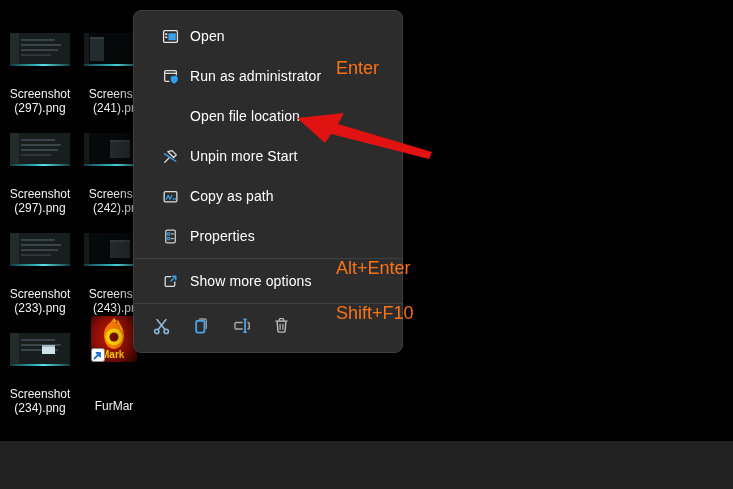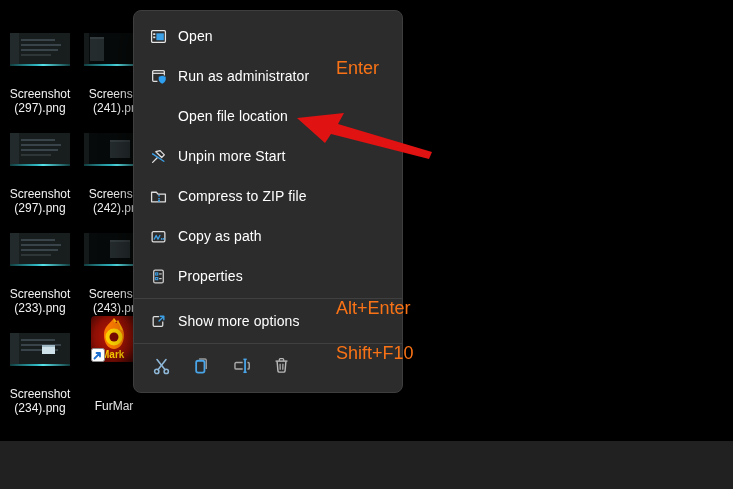--- a/index.html
+++ b/index.html
@@ -31,21 +31,21 @@
   .flabel span{display:block;}
   
   .furwrap{width:46px;height:62px;margin:0 auto;position:relative;}
   
   .menu{
     position:absolute;left:133px;top:10px;width:270px;box-sizing:border-box;
     background:#2c2c2c;border:1px solid #3e3e3e;border-radius:8px;
     box-shadow:0 14px 30px rgba(0,0,0,.65);padding:5px 0 4px;
   }
   .mi{position:relative;height:40px;display:flex;align-items:center;
-    padding-left:16px;cursor:pointer;}
+    padding-left:28px;cursor:pointer;}
   .mi .ic{width:17px;height:17px;flex:0 0 17px;display:flex;align-items:center;justify-content:center;}
   .mi .lbl{margin-left:11px;font-size:14px;color:#fff;letter-spacing:.1px;}
   .mi .sc{position:absolute;left:202px;top:50%;transform:translateY(-50%);
     font-size:18px;color:#f97316;margin-top:32px;}
   .sep{height:1px;background:#404040;margin:2px 0;}
   .qrow{display:flex;align-items:center;height:42px;padding-left:7px;}
   .qa{width:40px;height:36px;display:flex;align-items:center;justify-content:center;
     border-radius:4px;cursor:pointer;}
   
   .taskbar{position:absolute;left:0;bottom:0;width:733px;height:48px;background:#212121;}
@@ -216,31 +216,20 @@
       <svg width="17" height="17" viewBox="0 0 16 16">
         <path d="M9.5 2.5 l4 4 l-2.5 2.5 l-5.5 -5.5 z" fill="none" stroke="#e0e0e0" stroke-width="1.2" stroke-linejoin="round"></path>
         <line x1="6.8" y1="9.2" x2="2.5" y2="13.5" stroke="#e0e0e0" stroke-width="1.2" stroke-linecap="round"></line>
         <line x1="2.5" y1="5.5" x2="13" y2="12.5" stroke="#3da1e8" stroke-width="1.3" stroke-linecap="round"></line>
       </svg>
     </span>
     <span class="lbl">Unpin more Start</span>
     <span class="sc"></span>
   </div>
 
-  <div class="mi">
-    <span class="ic">
-      <svg width="17" height="17" viewBox="0 0 16 16">
-        <path d="M1.5 13 V4 h4.5 l1.5 1.8 h7 V13 z" fill="none" stroke="#dedede" stroke-width="1.2" stroke-linejoin="round"></path>
-        <line x1="8.5" y1="6.5" x2="8.5" y2="12.5" stroke="#3da1e8" stroke-width="1.4" stroke-dasharray="1.6 1.2"></line>
-        <circle cx="8.5" cy="12" r="1" fill="#3da1e8"></circle>
-      </svg>
-    </span>
-    <span class="lbl">Compress to ZIP file</span>
-    <span class="sc"></span>
-  </div>
 
   <div class="mi">
     <span class="ic">
       <svg width="17" height="17" viewBox="0 0 16 16">
         <rect x="2" y="3.5" width="12" height="9.5" rx="1.2" fill="none" stroke="#dedede" stroke-width="1.2"></rect>
         <path d="M4 10.5 l1.8 -3.5 l1.7 3.5 l1.8 -3.5" fill="none" stroke="#3da1e8" stroke-width="1.2" stroke-linecap="round" stroke-linejoin="round"></path>
         <circle cx="11" cy="10.3" r=".8" fill="#3da1e8"></circle>
         <circle cx="12.8" cy="10.3" r=".8" fill="#3da1e8"></circle>
       </svg>
     </span>

